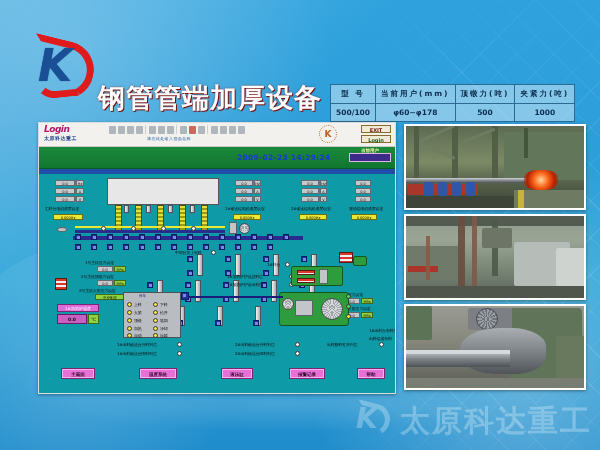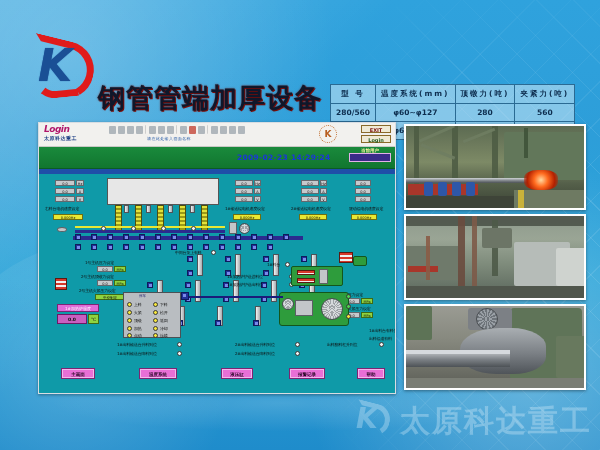--- a/index.html
+++ b/index.html
@@ -60,21 +60,21 @@
   }
   .logo-tail {
     position:absolute; left:6px; top:38px; width:44px; height:22px;
     border-bottom:7px solid #e01b1b; border-left:7px solid transparent;
     border-radius:0 0 0 40px; transform:rotate(-6deg);
   }
 
   #slide-title {
     position:absolute; left:98px; top:46px;
     font-size:27px; font-weight:bold; letter-spacing:1px;
-    color:#0f172a; white-space:nowrap;
+    color:#ffffff; white-space:nowrap;
     text-shadow:1px 1px 0 #7a0c08, 0 0 2px rgba(120,10,5,.7);
     font-family:"DejaVu Sans","Liberation Sans",sans-serif;
   }
 
   
   #spec-table {
     position:absolute; left:330px; top:50px;
     border-collapse:collapse;
     background:rgba(205,232,246,.55);
     font-size:7.5px; color:#0d2d4e;
@@ -266,32 +266,26 @@
     <div class="logo-tail"></div>
     <div class="logo-k">K</div>
   </div>
 
   <div id="slide-title">钢管管端加厚设备</div>
 
   <table id="spec-table">
     <thead>
       <tr>
         <th>型  号</th>
-        <th>温度系统(mm)</th>
+        <th>当前用户(mm)</th>
         <th>顶镦力(吨)</th>
         <th>夹紧力(吨)</th>
       </tr>
     </thead>
     <tbody>
-      <tr>
-        <td>280/560</td>
-        <td>φ60~φ127</td>
-        <td>280</td>
-        <td>560</td>
-      </tr>
       <tr>
         <td>500/100</td>
         <td>φ60~φ178</td>
         <td>500</td>
         <td>1000</td>
       </tr>
     </tbody>
   </table>
 </div>
 

